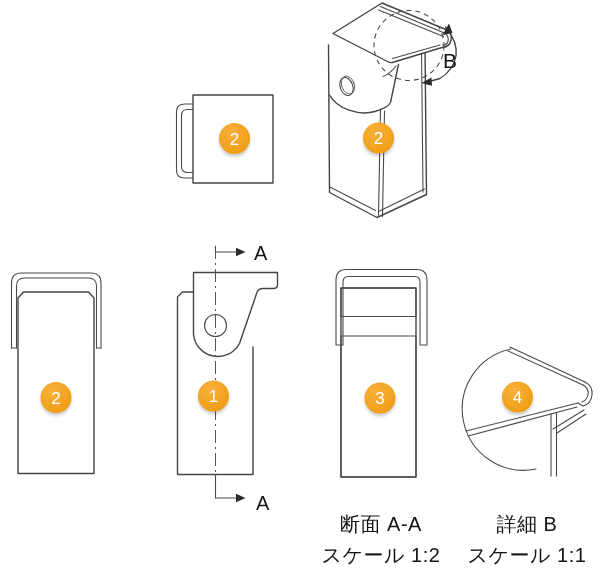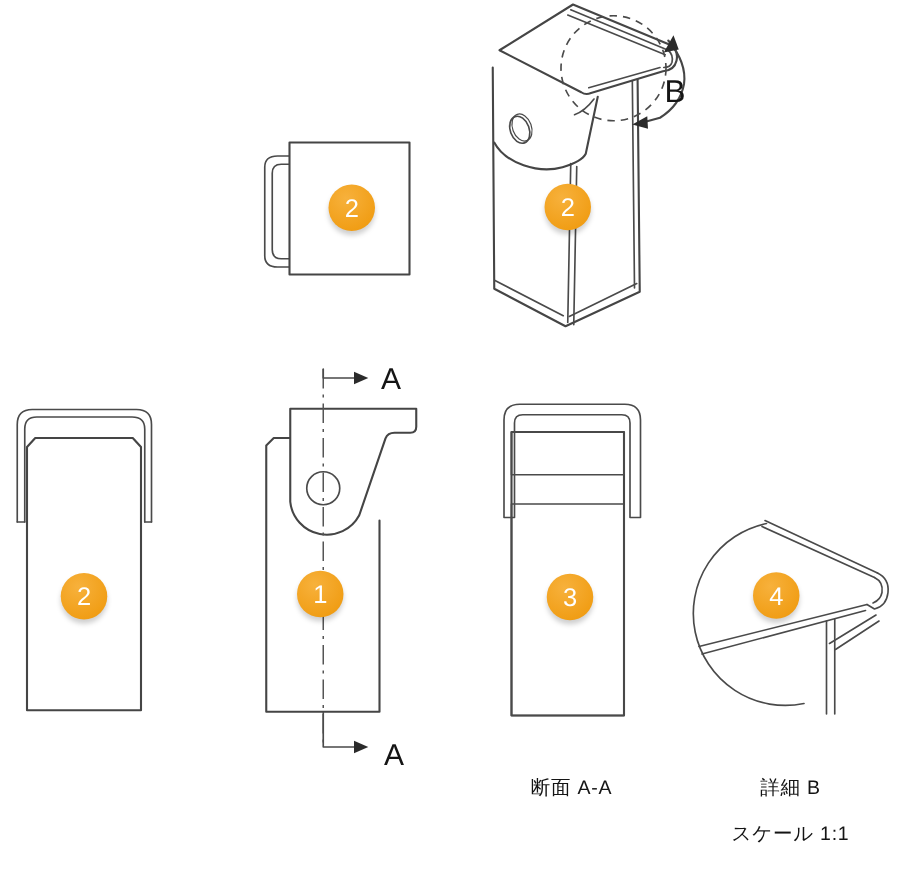--- a/index.html
+++ b/index.html
@@ -7,21 +7,21 @@
          font-family:"Liberation Sans",sans-serif;}
   svg{position:absolute;left:0;top:0;}
   .ln{fill:none;stroke:#454545;stroke-width:1.4;stroke-linecap:round;stroke-linejoin:round;}
   .ln2{fill:none;stroke:#4a4a4a;stroke-width:1.1;stroke-linecap:round;stroke-linejoin:round;}
   .fillw{fill:#ffffff;}
   .dash{fill:none;stroke:#4a4a4a;stroke-width:1.1;stroke-dasharray:5 4;}
   .cl{fill:none;stroke:#555555;stroke-width:1;stroke-dasharray:13 4 2 4;}
   .ah{fill:#2b2b2b;stroke:none;}
   .mark{font-family:"Liberation Sans",sans-serif;font-size:20px;fill:#151515;}
   .bnum{font-family:"Liberation Sans",sans-serif;font-size:17px;fill:#ffffff;text-anchor:middle;}
-  .caption{position:absolute;width:200px;text-align:center;font-size:13px;line-height:31px;
+  .caption{position:absolute;width:200px;text-align:center;font-size:20px;line-height:31px;
            color:#141414;letter-spacing:0.5px;}
 </style>
 </head>
 <body>
 
 <div class="stage">
 <svg width="600" height="579" viewBox="0 0 600 579">
   <defs>
     <pattern id="hatch" patternUnits="userSpaceOnUse" width="8.5" height="8.5" patternTransform="rotate(45)">
       <line x1="0" y1="0" x2="8.5" y2="0" stroke="#4a4a4a" stroke-width="1"></line>
@@ -136,18 +136,19 @@
   </g>
   <g>
     <circle cx="517.5" cy="399.8" r="15.5" fill="#00000030" filter="url(#soft)"></circle>
     <circle cx="517.5" cy="397" r="15.5" fill="url(#bgrad)"></circle>
     <text class="bnum" x="517.5" y="403">4</text>
   </g>
 </svg>
 
   <div class="caption" style="left:281px;top:509px">
     <div>断面 A-A</div>
+    <div>スケール 1:2</div>
   </div>
   <div class="caption" style="left:427px;top:509px">
     <div>詳細 B</div>
     <div>スケール 1:1</div>
   </div>
 </div>
 
 </body></html>

